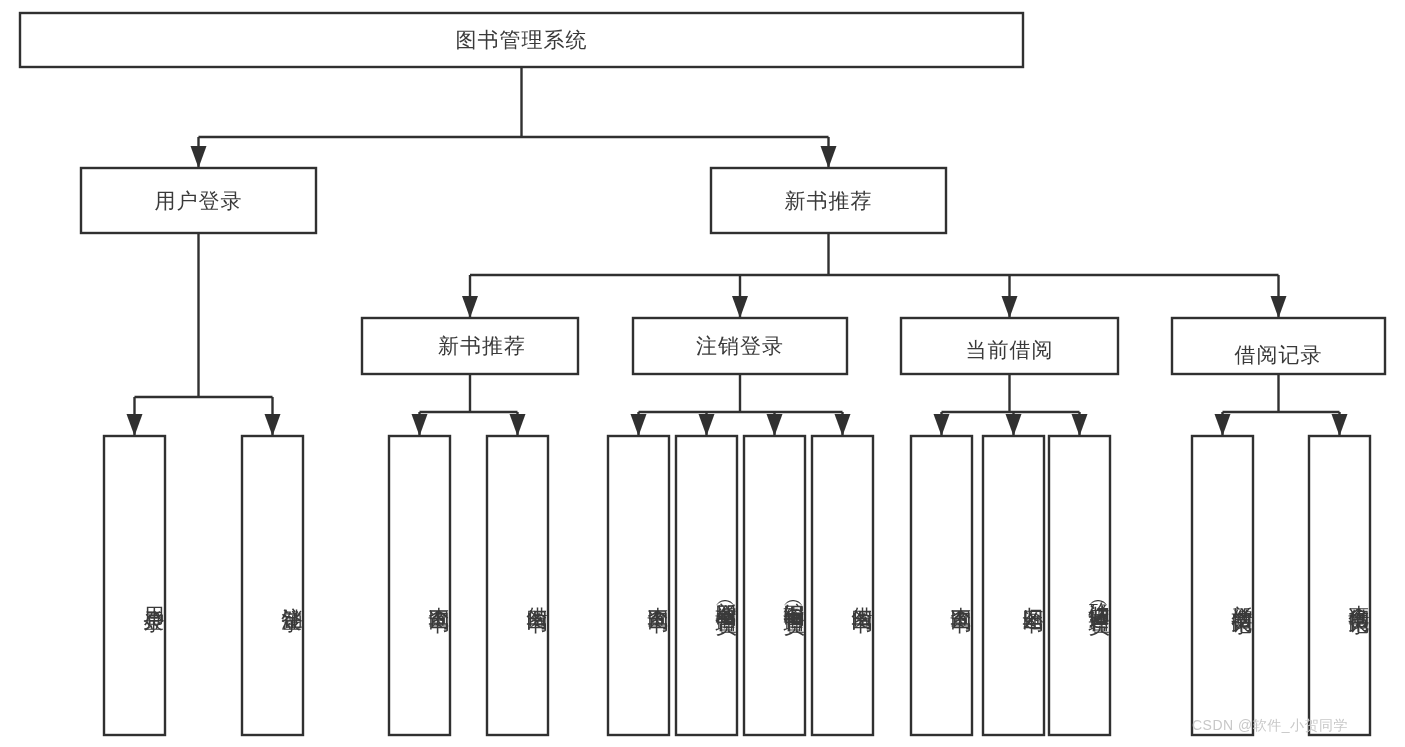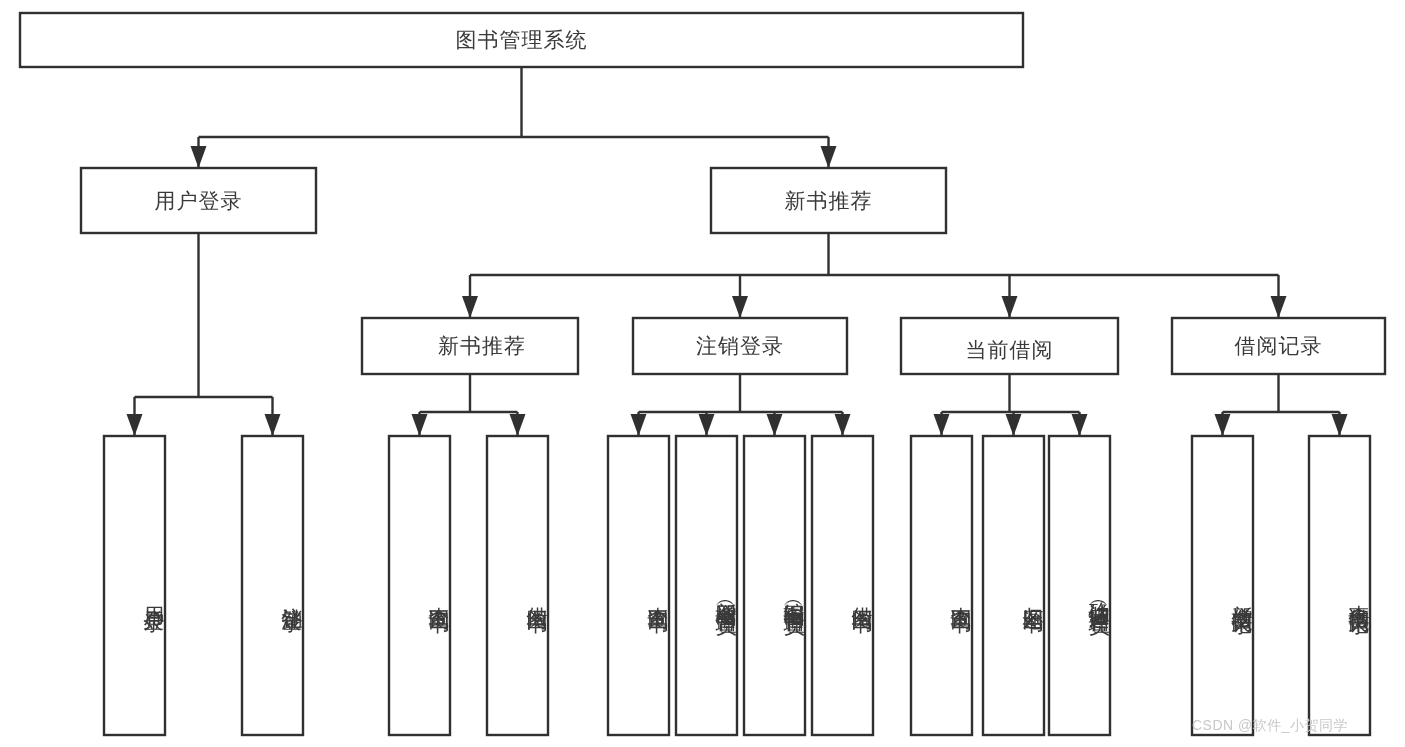--- a/index.html
+++ b/index.html
@@ -156,21 +156,21 @@
       </g>
   </svg>
 
   <div id="labels">
       <div class="node-label-h" style="left: 20px; top: 13px; width: 1003px; height: 54px;">图书管理系统</div>
       <div class="node-label-h" style="left: 81px; top: 168px; width: 235px; height: 65px;">用户登录</div>
       <div class="node-label-h" style="left: 711px; top: 168px; width: 235px; height: 65px;">新书推荐</div>
       <div class="node-label-h" style="left: 362px; top: 318px; width: 240px; height: 56px;">新书推荐</div>
       <div class="node-label-h" style="left: 633px; top: 318px; width: 214px; height: 56px;">注销登录</div>
       <div class="node-label-h" style="left: 901px; top: 318px; width: 217px; height: 64px;">当前借阅</div>
-      <div class="node-label-h" style="left: 1172px; top: 318px; width: 213px; height: 56px;">借阅记录</div>
+      <div class="node-label-h" style="left: 1172px; top: 327px; width: 213px; height: 56px;">借阅记录</div>
       <div class="node-label-v" style="left: 104px; top: 436px; width: 61px; height: 299px; padding-top: 8px;">用户登录</div>
       <div class="node-label-v" style="left: 242px; top: 436px; width: 61px; height: 299px; padding-top: 8px;">注销登录</div>
       <div class="node-label-v" style="left: 389px; top: 436px; width: 61px; height: 299px; padding-top: 8px;">查询图书</div>
       <div class="node-label-v" style="left: 487px; top: 436px; width: 61px; height: 299px; padding-top: 8px;">借阅图书</div>
       <div class="node-label-v" style="left: 608px; top: 436px; width: 61px; height: 299px; padding-top: 8px;">查询图书</div>
       <div class="node-label-v" style="left: 676px; top: 436px; width: 61px; height: 299px; padding-top: 8px;">新增图书（管理员）</div>
       <div class="node-label-v" style="left: 744px; top: 436px; width: 61px; height: 299px; padding-top: 8px;">编辑图书（管理员）</div>
       <div class="node-label-v" style="left: 812px; top: 436px; width: 61px; height: 299px; padding-top: 8px;">借阅图书</div>
       <div class="node-label-v" style="left: 911px; top: 436px; width: 61px; height: 299px; padding-top: 8px;">查询图书</div>
       <div class="node-label-v" style="left: 983px; top: 436px; width: 61px; height: 299px; padding-top: 8px;">归还图书</div>

